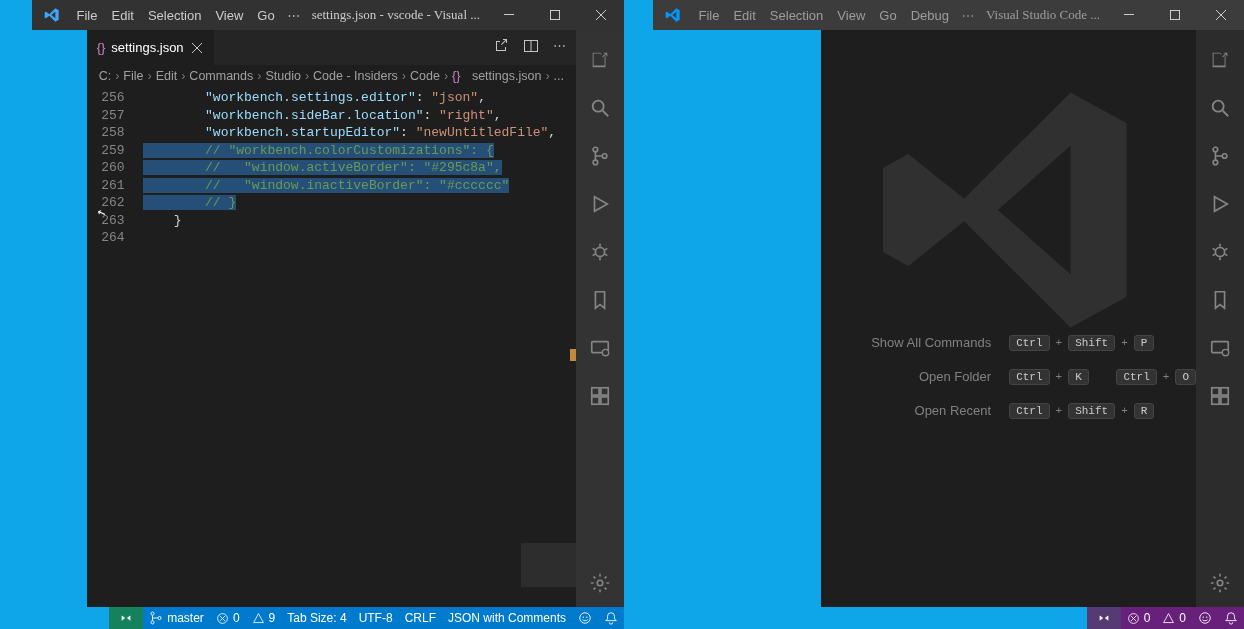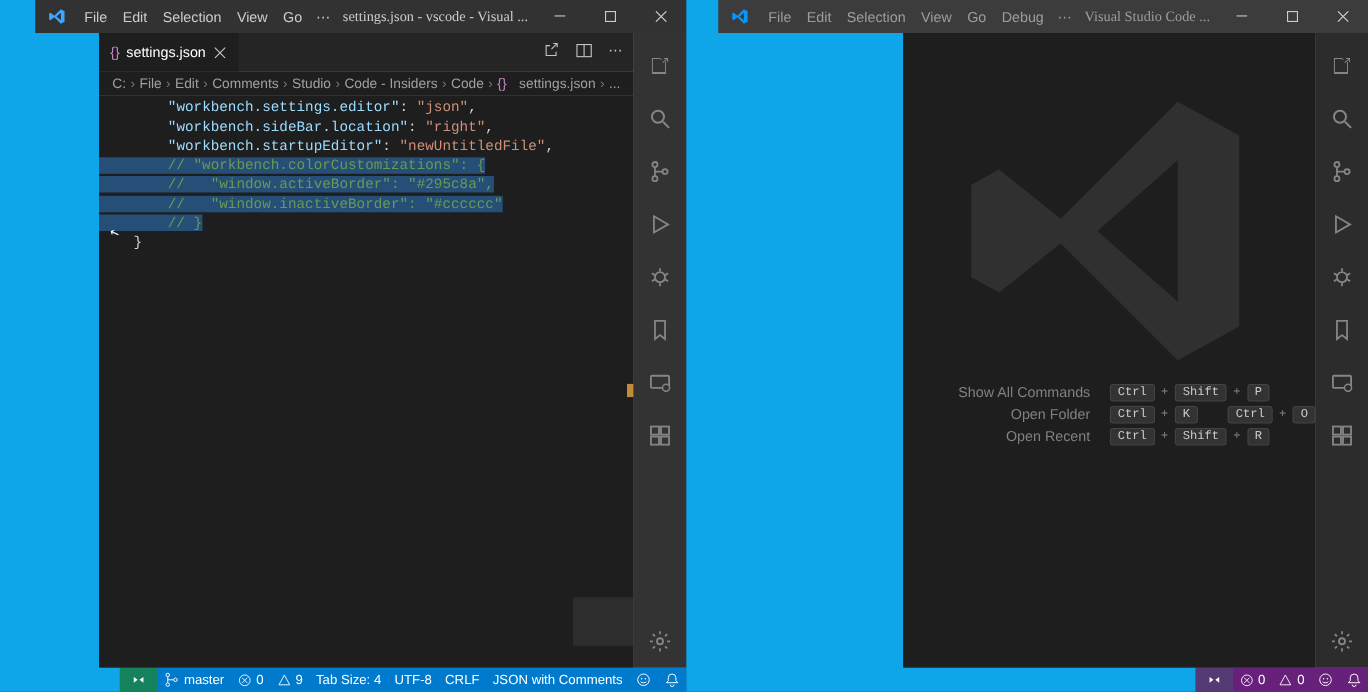--- a/index.html
+++ b/index.html
@@ -42,21 +42,21 @@
   .act-icon.bottom { margin-top:auto; }
   .act-icon svg { width:22px; height:22px; }
   .statusbar { height:22px; display:flex; align-items:center; font-size:12px; color:#fff; }
   .statusbar.blue { background:#007acc; }
   .statusbar.purple { background:#68217a; }
   .sb-item { padding:0 6px; display:flex; align-items:center; gap:4px; height:32px;}
   .sb-spacer { flex:1 1 auto; }
   .remote-ind { background:#16825d; width:34px; height:22px; display:flex;align-items:center;justify-content:center;}
   .welcome { flex:1 1 auto; background:#1e1e1e; display:flex; flex-direction:column; align-items:center; justify-content:center; position:relative; }
   .welcome-logo { position:absolute; top: 40px; width: 280px; height: 280px; opacity: 0.08; }
-  .commands { display:flex; flex-direction:column; gap:4px; margin-top: 116px;}
+  .commands { display:flex; flex-direction:column; gap:18px; margin-top: 116px;}
   .cmd-row { display:flex; align-items:center; gap:18px; }
   .cmd-label { width: 170px; text-align:right; color:#818181; font-size:13px;}
   .cmd-keys { display:flex; align-items:center; gap:6px; color:#818181;font-family:Liberation Mono, monospace;}
   .key { background:#333333; border:1px solid #444; border-radius:3px; padding:1px 6px; font-size:11px; color:#ccc;}
   .plus { color:#818181; font-size:11px;}
   .json-braces { color:#c586c0; }
   .minimap { position:absolute; right:0; top:0; width:55px; height:100%; }
   .minimap-slide { position:absolute; right:0; width:55px; height:44px; background:rgba(255,255,255,0.07); bottom:20px;}
   .minimap-marks { position:absolute; right:0; top:262px; width:6px; height:12px; background:#c38a3c;}
 </style>
@@ -122,29 +122,40 @@
                   <line x1="8" y1="3" x2="8" y2="13" stroke="#c5c5c5"></line>
                 </svg></span>
             <span>⋯</span>
           </div>
         </div>
 
         <div class="breadcrumbs">
           <span>C:</span><span class="chev">›</span>
           <span>File</span><span class="chev">›</span>
           <span>Edit</span><span class="chev">›</span>
-          <span>Comments</span><span class="chev">›</span>
+          <span>Commands</span><span class="chev">›</span>
           <span>Studio</span><span class="chev">›</span>
           <span>Code - Insiders</span><span class="chev">›</span>
           <span>Code</span><span class="chev">›</span>
           <span class="json-braces">{}</span>&nbsp;<span>settings.json</span><span class="chev">›</span>
           <span>...</span>
         </div>
 
         <div class="code-area">
+          <div class="gutter" id="gutter">
+              <div>256</div>
+              <div>257</div>
+              <div>258</div>
+              <div>259</div>
+              <div>260</div>
+              <div>261</div>
+              <div>262</div>
+              <div>263</div>
+              <div>264</div>
+            </div>
           <div class="code" id="code"><div>        <span class="tok-key">"workbench.settings.editor"</span><span class="tok-punct">: </span><span class="tok-str">"json"</span><span class="tok-punct">,</span></div><div>        <span class="tok-key">"workbench.sideBar.location"</span><span class="tok-punct">: </span><span class="tok-str">"right"</span><span class="tok-punct">,</span></div><div>        <span class="tok-key">"workbench.startupEditor"</span><span class="tok-punct">: </span><span class="tok-str">"newUntitledFile"</span><span class="tok-punct">,</span></div><div><span class="tok-comment sel">        // "workbench.colorCustomizations": {</span></div><div><span class="tok-comment sel">        //   "window.activeBorder": "#295c8a",</span></div><div><span class="tok-comment sel">        //   "window.inactiveBorder": "#cccccc"</span></div><div><span class="tok-comment sel">        // }</span></div><div>    <span class="tok-punct">}</span></div><div><span class="tok-punct"></span></div></div>
           <div class="cursor-arrow">↖</div>
           <div class="minimap">
             <div class="minimap-marks"></div>
             <div class="minimap-slide"></div>
           </div>
         </div>
       </div>
 
       <div class="activitybar">

